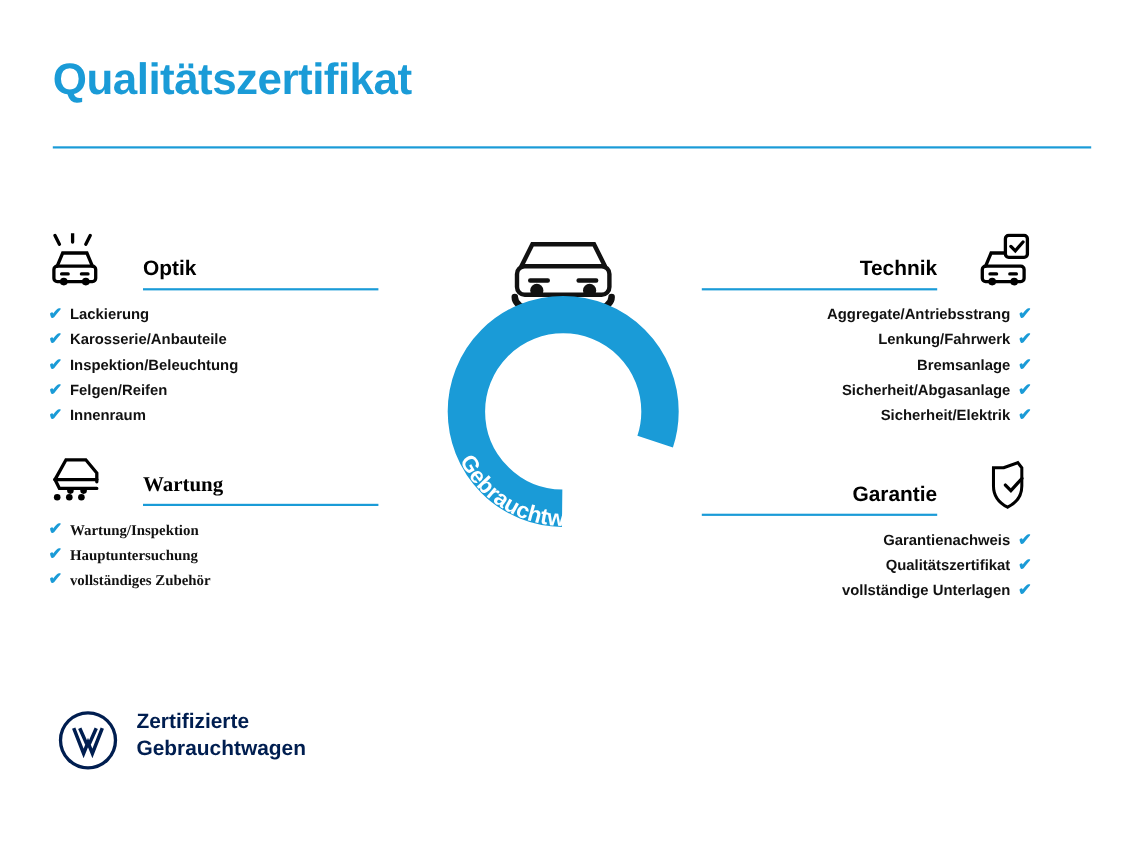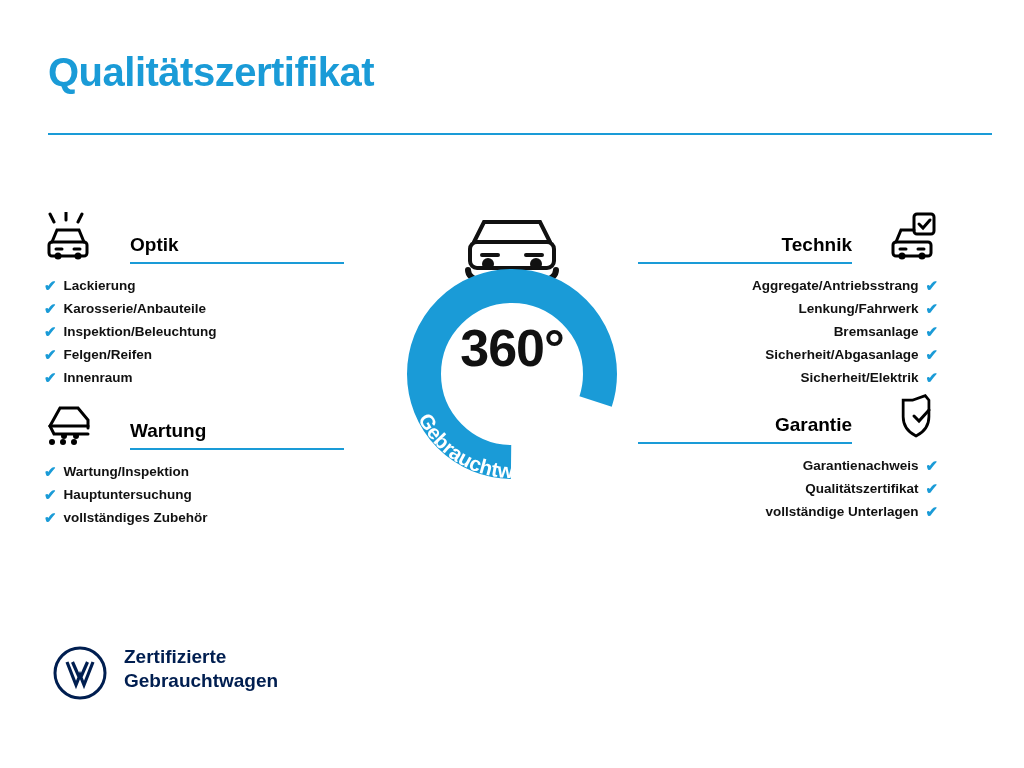--- a/index.html
+++ b/index.html
@@ -42,23 +42,23 @@
 
   
   .col {
     position: absolute;
     width: 300px;
   }
   .col-left  { left: 44px; }
   .col-right { left: 638px; }
 
   .block-optik    { top: 212px; }
-  .block-wartung  { top: 398px; }
+  .block-wartung  { top: 408px; font-family: Liberation Serif, serif; }
   .block-technik  { top: 212px; }
-  .block-garantie { top: 392px; text-align: center; }
+  .block-garantie { top: 417px; text-align: center; }
 
   .block-head {
     position: relative;
     height: 62px;
   }
   .block-title {
     position: absolute;
     bottom: 18px;
     font-size: 19px;
     font-weight: bold;
@@ -311,21 +311,20 @@
         <path d="M96 74 C96 96 184 96 184 74" stroke-width="6"></path>
         <path d="M176 84 l10 8 l-12 7" stroke-width="6"></path>
       </g>
 
       <circle cx="140" cy="178" r="88" fill="none" stroke="#1a9bd7" stroke-width="34" stroke-dasharray="442 111" stroke-dashoffset="276" transform="rotate(-90 140 178)"></circle>
 
       <text font-family="Liberation Sans, sans-serif" font-size="20.5" font-weight="bold" fill="#ffffff">
         <textPath href="#arcpath" startOffset="50%" text-anchor="middle" id="arclabel">Gebrauchtwagen-Check</textPath>
       </text>
     </svg>
-    <div class="badge-360">360°</div>
   </div>
 
   <div class="footer">
     <span>
       <svg width="56" height="56" viewBox="0 0 56 56" fill="none" stroke="#001e50" stroke-width="3">
         <circle cx="28" cy="28" r="25"></circle>
         <path d="M15 17 L24 40 L28 30 L32 40 L41 17 M20.5 17 L28 34 M35.5 17 L28 34" stroke-width="3.2" fill="none"></path>
       </svg>
     </span>
     <span class="footer-text">Zertifizierte

